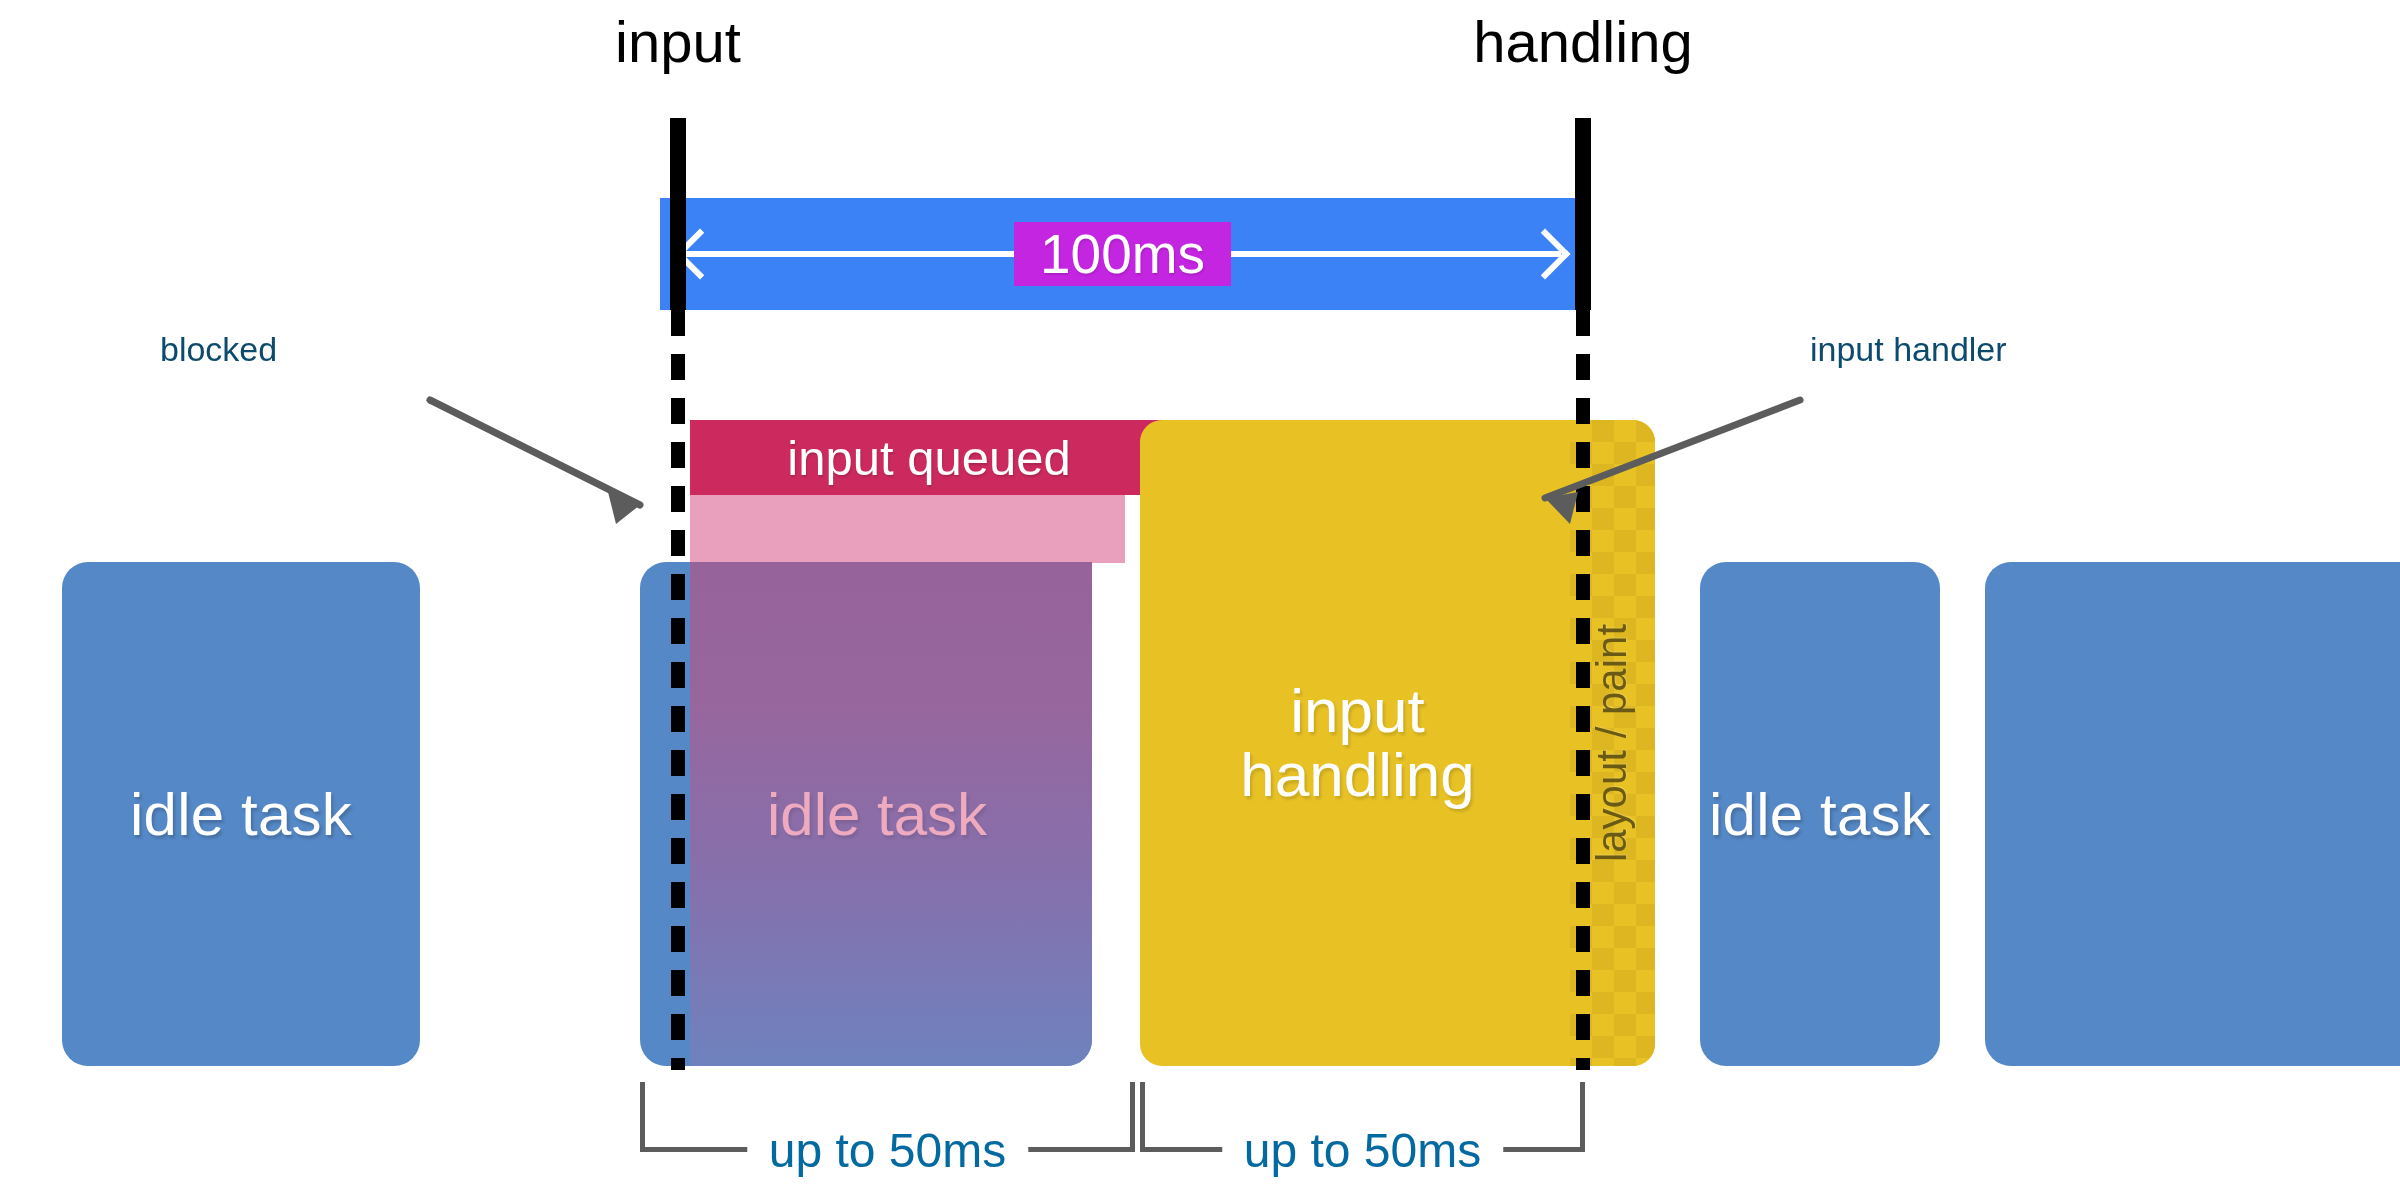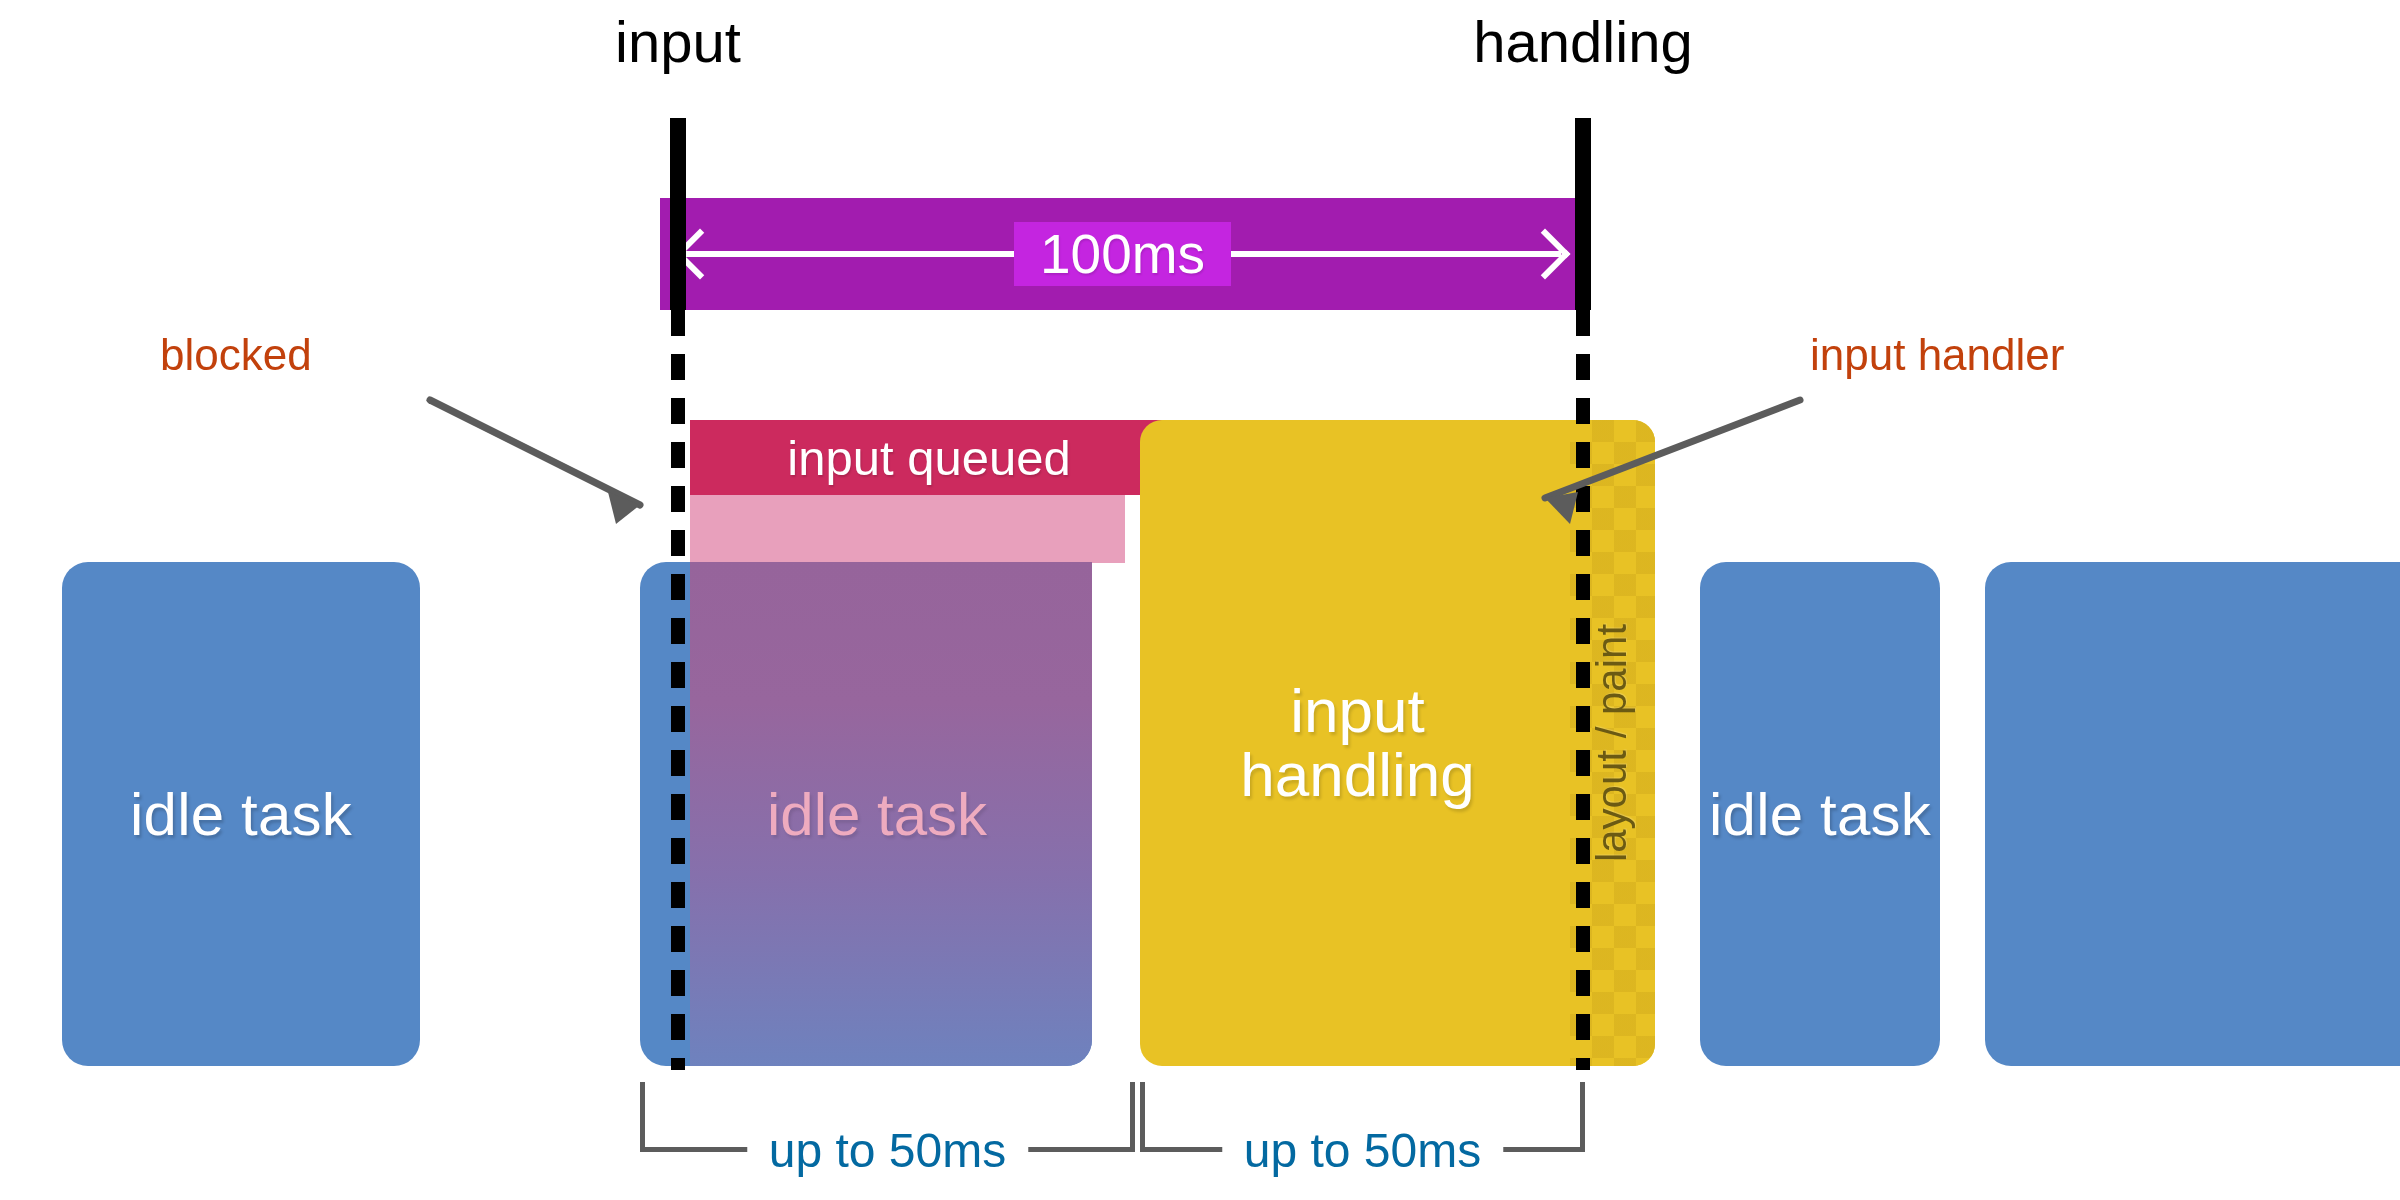--- a/index.html
+++ b/index.html
@@ -74,21 +74,21 @@
   #tick-input-dashed    { left: 671px; }
   #tick-response-dashed { left: 1576px; }
 
   
   #ms-band {
     position: absolute;
     left: 660px;
     top: 198px;
     width: 925px;
     height: 112px;
-    background: #a21caf;
+    background: #3b82f6;
     display: flex;
     align-items: center;
     justify-content: center;
   }
   #ms-band .arrow-line {
     position: absolute;
     left: 24px;
     right: 24px;
     top: 50%;
     height: 6px;
@@ -209,22 +209,22 @@
     color: #6b5a13;
     font-size: 42px;
     white-space: nowrap;
     transform: rotate(-90deg);
     text-shadow: 1px 1px 1px rgba(255,255,255,.18);
   }
 
   
   .callout {
     position: absolute;
-    font-size: 44px;
-    color: #c2410c;
+    font-size: 34px;
+    color: #0c4a6e;
     white-space: nowrap;
   }
   #callout-blocked { left: 160px;  top: 330px; }
   #callout-handler { left: 1810px; top: 330px; }
 
   .callout-svg { position: absolute; left: 0; top: 0; overflow: visible; pointer-events: none; }
 
   
   .bracket {
     position: absolute;

